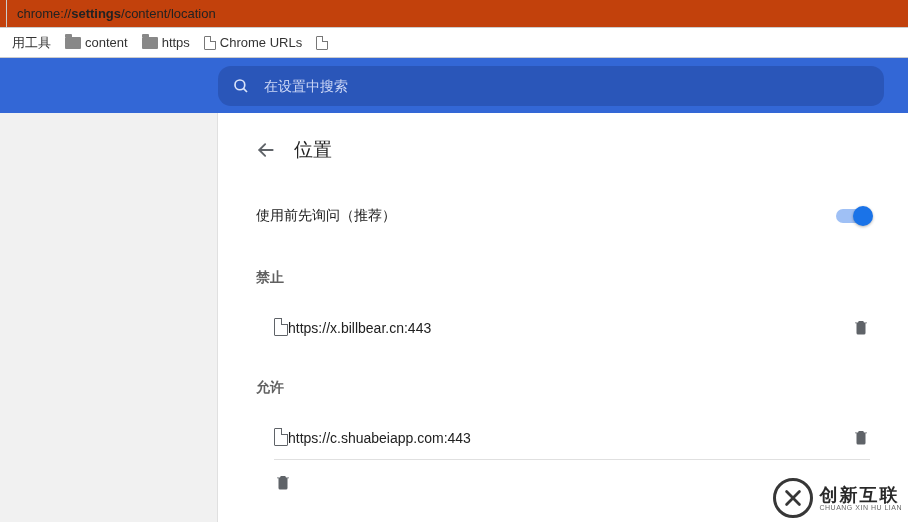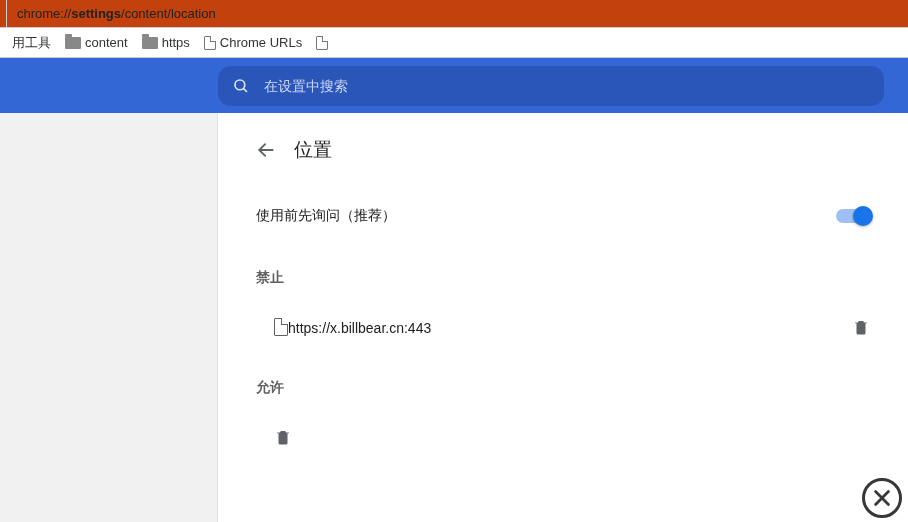--- a/index.html
+++ b/index.html
@@ -123,29 +123,42 @@
           </div>
           <svg class="trash-btn" width="18" height="20" viewBox="0 0 24 24" fill="#5f6368">
             <path d="M6 7h12v13a2 2 0 0 1-2 2H8a2 2 0 0 1-2-2V7zm3-3h6l1 2H8l1-2zM4 6h16v1H4z"></path>
           </svg>
         </div>
       </div>
 
       <div class="section-label">允许</div>
       <div class="site-list">
         <div class="site-row">
+          <div class="site-left">
+            <span class="file-icon"></span>
+            <span class="site-url">https://c.shuabeiapp.com:443</span>
+          </div>
+          <svg class="trash-btn" width="18" height="20" viewBox="0 0 24 24" fill="#5f6368">
+            <path d="M6 7h12v13a2 2 0 0 1-2 2H8a2 2 0 0 1-2-2V7zm3-3h6l1 2H8l1-2zM4 6h16v1H4z"></path>
+          </svg>
+        </div>
+        <div class="site-row">
           <svg class="trash-btn" width="18" height="20" viewBox="0 0 24 24" fill="#5f6368">
             <path d="M6 7h12v13a2 2 0 0 1-2 2H8a2 2 0 0 1-2-2V7zm3-3h6l1 2H8l1-2zM4 6h16v1H4z"></path>
           </svg>
         </div>
       </div>
     </div>
   </div>
 </div>
 
 <div class="watermark">
   <div class="wm-logo">
     <svg viewBox="0 0 24 24" fill="none" stroke="#222" stroke-width="3" stroke-linecap="round">
       <line x1="5" y1="5" x2="19" y2="19"></line>
       <line x1="19" y1="5" x2="5" y2="19"></line>
     </svg>
   </div>
+  <div class="wm-text">
+    <span class="wm-cn">创新互联</span>
+    <span class="wm-en">CHUANG XIN HU LIAN</span>
+  </div>
 </div>
 
 </body></html>

